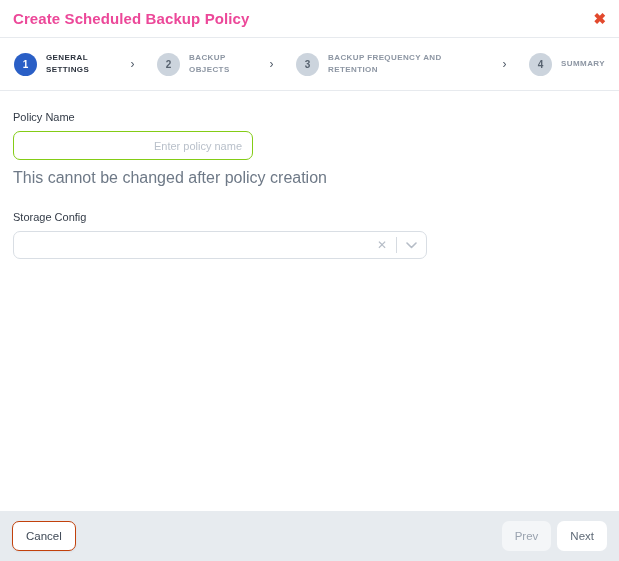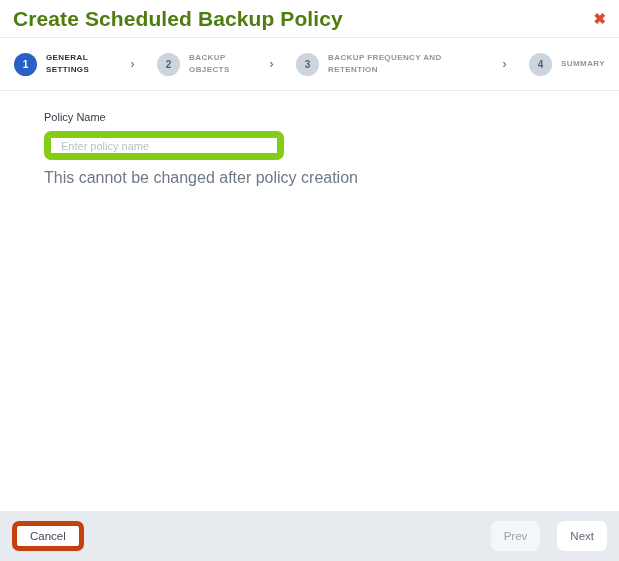--- a/index.html
+++ b/index.html
@@ -4,63 +4,63 @@
 <style>
   * { margin:0; padding:0; box-sizing:border-box; }
   html,body { width:619px; height:561px; background:#fff;
     font-family:"Liberation Sans", sans-serif; overflow:hidden; }
 
   .modal { width:619px; height:561px; display:flex; flex-direction:column; background:#fff; }
 
   
   .modal-header { flex:0 0 38px; display:flex; align-items:center;
     justify-content:space-between; padding:0 13px; border-bottom:1px solid #e7eaee; }
-  .modal-title { font-size:21px; font-weight:bold; color:#4d7c0f; letter-spacing:.1px; }
+  .modal-title { font-size:15px; font-weight:bold; color:#ec4899; letter-spacing:.1px; }
   .close-btn { color:#e2492d; font-size:15px; font-weight:bold; cursor:pointer;
     line-height:1; user-select:none; }
 
   
   .stepper { flex:0 0 53px; display:flex; align-items:center; justify-content:space-between;
     padding:0 14px; border-bottom:1px solid #e7eaee; }
   .step { display:flex; align-items:center; gap:9px; cursor:default; }
   .step-circle { width:23px; height:23px; border-radius:50%; background:#ccd4dd;
     color:#57626f; font-size:10px; font-weight:700; display:flex; flex:0 0 23px;
     align-items:center; justify-content:center; }
   .step.active .step-circle { background:#2a5fc6; color:#fff; }
   .step-label { font-size:8px; font-weight:700; letter-spacing:.4px; color:#8d96a3;
     line-height:1.5; text-transform:uppercase; }
   .step.active .step-label { color:#2b323d; }
   .lbl-w1 { width:62px; } .lbl-w2 { width:58px; } .lbl-w3 { width:152px; } .lbl-w4 { width:auto;text-align:right; }
   .step-sep { color:#515b69; font-size:12px; line-height:1; user-select:none; }
 
   
-  .modal-body { flex:1 1 auto; background:#fff; padding:20px 13px;margin-left:31px; }
+  .modal-body { flex:1 1 auto; background:#fff; padding:20px 13px; }
   .field-group { margin-bottom:24px; }
   .field-label { font-size:11px; font-weight:500; color:#333b47; margin-bottom:8px; }
-  .text-input { width:240px; height:29px; border:7px solid #84cc16; border-radius:7px;
+  .text-input { width:240px; height:29px; border:1px solid #84cc16; border-radius:7px;
     padding:0 10px; font-size:11px; color:#333b47; outline:none;
-    font-family:"Liberation Sans", sans-serif; }
+    font-family:"Liberation Sans", sans-serif;text-align:right; }
   .text-input::placeholder { color:#b9c0ca; }
   .helper-text { font-size:16px; color:#6e7987; margin-top:9px; }
 
   .select-control { width:414px; height:28px; border:1px solid #d9dee4; border-radius:7px;
     display:flex; align-items:center; background:#fff; cursor:pointer; }
   .select-value { flex:1 1 auto; }
   .select-clear { color:#b6bdc7; font-size:12px; padding:0 9px; line-height:1; }
   .select-divider { width:1px; height:16px; background:#d6dbe1; }
   .select-arrow { padding:0 9px; display:flex; align-items:center; }
 
   
   .modal-footer { flex:0 0 50px; background:#e7ebef; display:flex; align-items:center;
     justify-content:space-between; padding:0 12px; }
-  .footer-right { display:flex; align-items:center; gap:17px; }
+  .footer-right { display:flex; align-items:center; gap:6px; }
   .btn { height:30px; border-radius:7px; font-size:11.5px; display:flex; align-items:center;
     justify-content:center; padding:0 13px; font-family:"Liberation Sans", sans-serif;
     cursor:pointer; border:none; }
-  .btn-cancel { background:#fff; border:5px solid #c2410c; color:#3f4956;
+  .btn-cancel { background:#fff; border:1px solid #c2410c; color:#3f4956;
     box-shadow:0 1px 2px rgba(30,40,60,.06); }
   .btn-prev { background:#f4f6f8; color:#9aa3af; cursor:default; }
   .btn-next { background:#ffffff; color:#5f6a77; cursor:default; }
 </style>
 </head>
 <body>
 
 <div class="modal">
 
   <div class="modal-header">
@@ -91,20 +91,33 @@
   </div>
 
   <div class="modal-body">
 
     <div class="field-group">
       <div class="field-label">Policy Name</div>
       <input class="text-input" type="text" placeholder="Enter policy name" style="">
       <div class="helper-text">This cannot be changed after policy creation</div>
     </div>
 
+    <div class="field-group">
+      <div class="field-label">Storage Config</div>
+      <div class="select-control">
+        <div class="select-value"></div>
+        <span class="select-clear">✕</span>
+        <span class="select-divider"></span>
+        <span class="select-arrow">
+          <svg width="11" height="7" viewBox="0 0 11 7">
+              <path d="M1 1l4.5 4.5L10 1" stroke="#b6bdc7" stroke-width="1.6" fill="none" stroke-linecap="round" stroke-linejoin="round"></path>
+            </svg>
+        </span>
+      </div>
+    </div>
 
   </div>
 
   <div class="modal-footer">
     <button class="btn btn-cancel">Cancel</button>
     <div class="footer-right">
       <button class="btn btn-prev">Prev</button>
       <button class="btn btn-next">Next</button>
     </div>
   </div>

